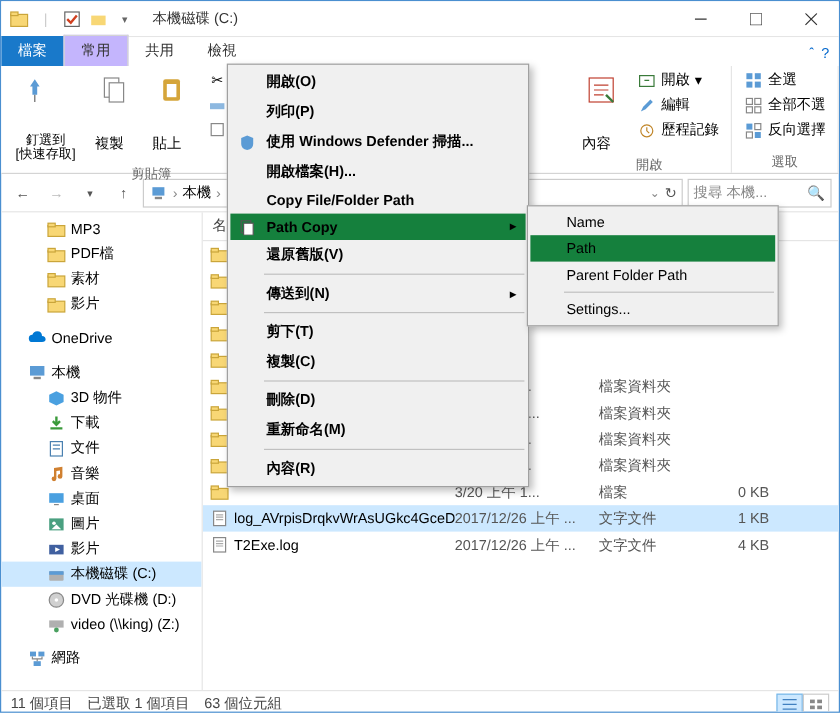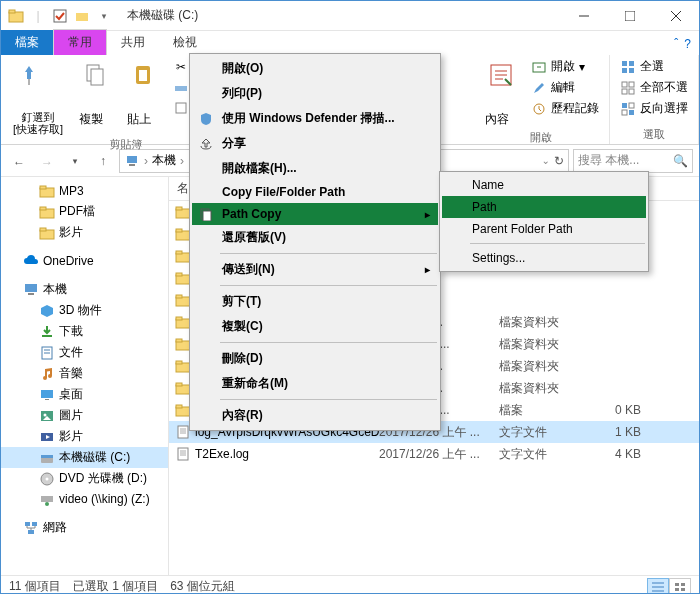--- a/index.html
+++ b/index.html
@@ -8,21 +8,21 @@
 .titlebar { height: 30px; background: #fff; display: flex; align-items: center; border-bottom: 1px solid #e5e5e5; }
 .titlebar .qat { display: flex; align-items: center; gap: 4px; padding: 0 6px; }
 .titlebar .qat-icon { width: 18px; height: 18px; display: flex; align-items: center; justify-content: center; }
 .titlebar .title { flex: 1; padding-left: 8px; color: #333; }
 .titlebar .win-controls { display: flex; }
 .titlebar .win-btn { width: 46px; height: 30px; display: flex; align-items: center; justify-content: center; color: #333; }
 
 .tabs { height: 24px; display: flex; align-items: flex-end; background: #fff; }
 .tab { padding: 4px 14px; color: #333; }
 .tab.file { background: #1979ca; color: #fff; }
-.tab.active { border: 1px solid #d4d4d4; border-bottom: none; background: #d946ef; }
+.tab.active { border: 1px solid #d4d4d4; border-bottom: none; background: #c4b5fd; }
 .tabs .help { margin-left: auto; padding: 4px 8px; display: flex; gap: 6px; align-items: center; }
 
 .ribbon { height: 90px; background: #fff; border-bottom: 1px solid #d4d4d4; display: flex; position: relative; }
 .ribbon-group { border-right: 1px solid #e5e5e5; padding: 2px 6px 0 6px; display: flex; flex-direction: column; }
 .ribbon-group .group-body { flex: 1; display: flex; align-items: flex-start; gap: 4px; }
 .ribbon-group .group-label { text-align: center; color: #666; font-size: 11px; padding-bottom: 2px; }
 .big-btn { display: flex; flex-direction: column; align-items: flex-start; gap: 20px; padding: 2px 6px; min-width: 40px; }
 .big-btn .ic { width: 32px; height: 32px; display: flex; align-items: center; justify-content: center; }
 .small-row { display: flex; flex-direction: column; gap: 2px; }
 .small-btn { display: flex; align-items: center; gap: 4px; padding: 1px 4px; white-space: nowrap; }
@@ -315,20 +315,29 @@
         </span>
         <span>PDF檔</span>
       </div>
       <div class="tree-item lvl2">
         <span class="tree-ic">
           <svg width="16" height="16">
             <rect x="1" y="5" width="14" height="9" fill="#f8d775" stroke="#caa53a"></rect>
             <rect x="1" y="3" width="6" height="3" fill="#f8d775" stroke="#caa53a"></rect>
           </svg>
         </span>
+        <span>素材</span>
+      </div>
+      <div class="tree-item lvl2">
+        <span class="tree-ic">
+          <svg width="16" height="16">
+            <rect x="1" y="5" width="14" height="9" fill="#f8d775" stroke="#caa53a"></rect>
+            <rect x="1" y="3" width="6" height="3" fill="#f8d775" stroke="#caa53a"></rect>
+          </svg>
+        </span>
         <span>影片</span>
       </div>
       <div style="height: 8px;"></div>
       <div class="tree-item">
         <span class="tree-ic">
           <svg width="16" height="16">
             <path d="M4 11 Q1 11 1 8 Q1 5 4 5 Q5 2 8 2 Q12 2 12 6 Q15 6 15 9 Q15 11 12 11 Z" fill="#0078d4"></path>
           </svg>
         </span>
         <span>OneDrive</span>
@@ -662,29 +671,20 @@
     </div>
   <div class="menu-item">
       <span class="mi-icon">
         <svg width="14" height="14">
           <path d="M7 1 L12 3 L12 8 Q12 12 7 13 Q2 12 2 8 L2 3 Z" fill="#5b9bd5"></path>
         </svg>
       </span>
       <span>使用 Windows Defender 掃描...</span>
     </div>
   <div class="menu-item">
-      <span class="mi-icon">
-        <svg width="14" height="14">
-          <path d="M7 2 L11 6 L8 6 L8 10 L6 10 L6 6 L3 6 Z" fill="none" stroke="#555"></path>
-          <path d="M2 9 Q2 12 7 12 Q12 12 12 9" fill="none" stroke="#555"></path>
-        </svg>
-      </span>
-      <span>分享</span>
-    </div>
-  <div class="menu-item">
       <span>開啟檔案(H)...</span>
     </div>
   <div class="menu-item">
       <span>Copy File/Folder Path</span>
     </div>
   <div class="menu-item hover">
       <span class="mi-icon">
         <svg width="14" height="14">
           <rect x="2" y="2" width="8" height="10" fill="none" stroke="#555"></rect>
           <rect x="4" y="4" width="8" height="10" fill="#fff" stroke="#555"></rect>

